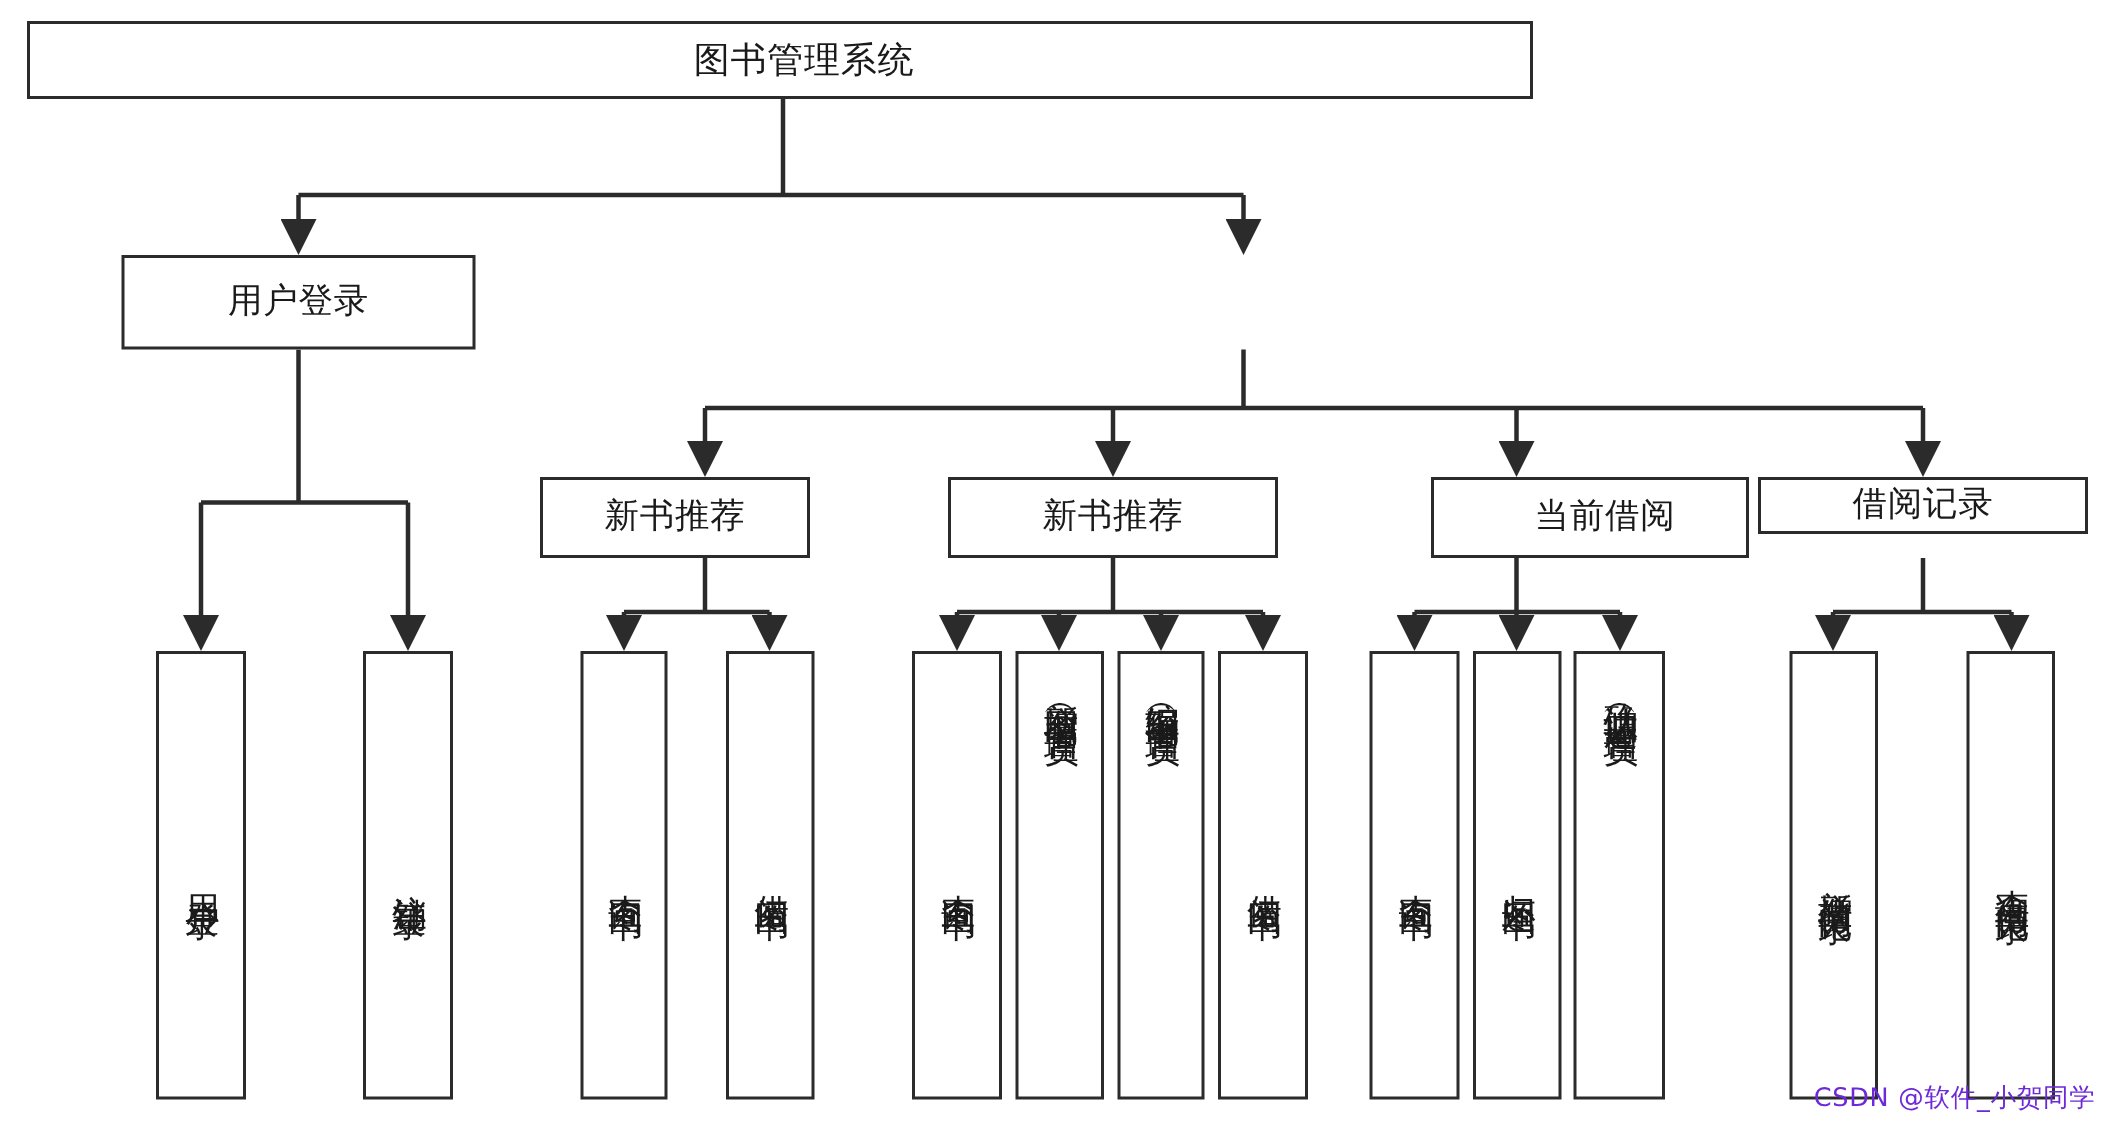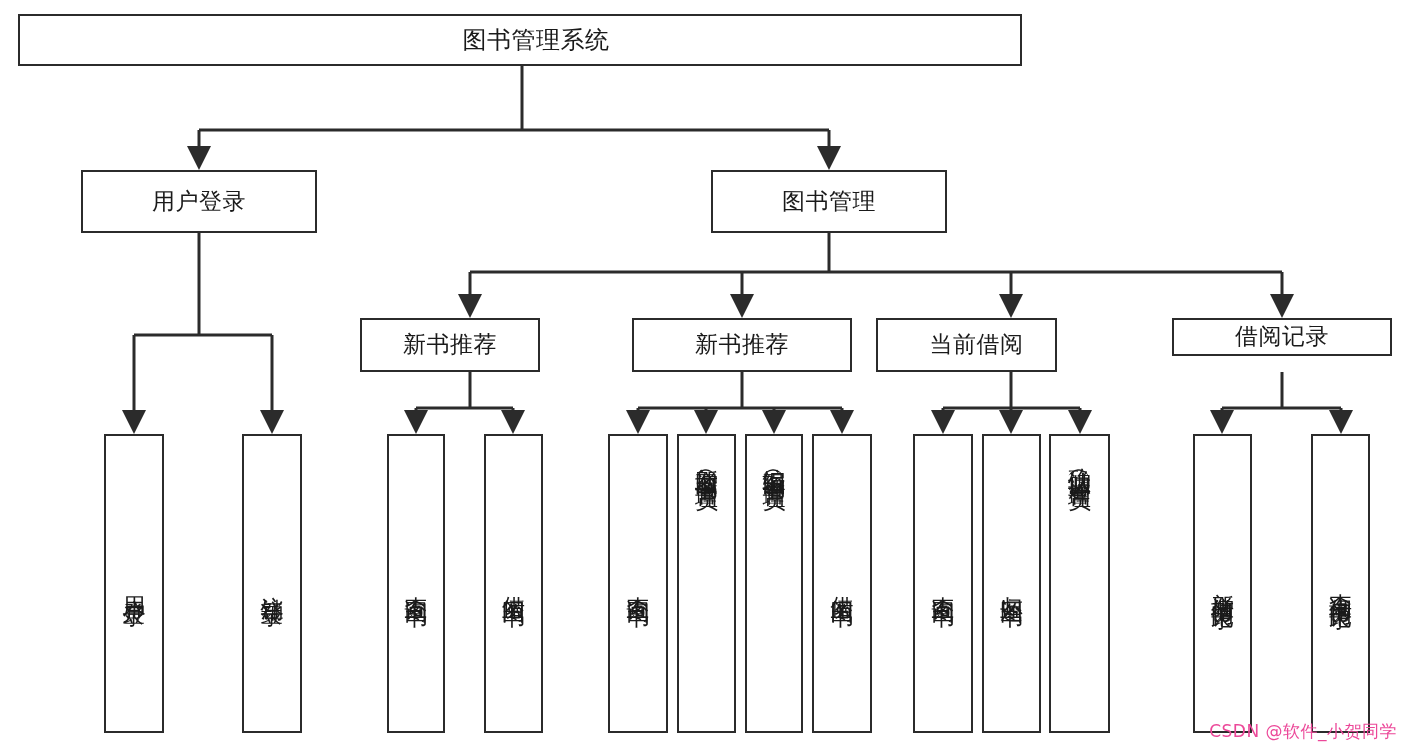--- a/index.html
+++ b/index.html
@@ -62,21 +62,21 @@
   }
   .node.vert.centered {
     align-items: center;
     padding-top: 0;
   }
   .watermark {
     position: absolute;
     right: 8px;
     bottom: 4px;
     font-size: 17px;
-    color: #ec4899;
+    color: #6d28d9;
     letter-spacing: 0.5px;
     user-select: none;
   }
 </style>
 </head>
 <body>
 
 <div id="canvas">
 
   <svg class="edges" viewBox="0 0 1405 747" xmlns="http://www.w3.org/2000/svg">
@@ -125,25 +125,24 @@
       <path d="M 1282 372 L 1282 408"></path>
       <path d="M 1222 408 L 1341 408"></path>
       <path d="M 1222 408 L 1222 430" marker-end="url(#arrow)"></path>
       <path d="M 1341 408 L 1341 430" marker-end="url(#arrow)"></path>
     </g>
   </svg>
 
   <div class="node horiz root" style="left: 18px; top: 14px; width: 1004px; height: 52px;">图书管理系统</div>
 
   <div class="node horiz" style="left: 81px; top: 170px; width: 236px; height: 63px;">用户登录</div>
-  <div class="node horiz" style="left: 711px; top: 170px; width: 236px; height: 63px;">图书管理</div>
 
   <div class="node horiz" style="left: 360px; top: 318px; width: 180px; height: 54px;">新书推荐</div>
   <div class="node horiz" style="left: 632px; top: 318px; width: 220px; height: 54px;">新书推荐</div>
-  <div class="node horiz" style="left: 876px; top: 318px; width: 181px; height: 54px; padding-left: 20px;">当前借阅</div>
+  <div class="node horiz" style="left: 954px; top: 318px; width: 212px; height: 54px; padding-left: 20px;">当前借阅</div>
   <div class="node horiz" style="left: 1172px; top: 318px; width: 220px; height: 38px;">借阅记录</div>
 
   <div class="node vert centered" style="left: 104px; top: 434px; width: 60px; height: 299px;">
     <span class="vtext">用户登录</span>
   </div>
   <div class="node vert centered" style="left: 242px; top: 434px; width: 60px; height: 299px;">
     <span class="vtext">注销登录</span>
   </div>
   <div class="node vert centered" style="left: 387px; top: 434px; width: 58px; height: 299px;">
     <span class="vtext">查询图书</span>

